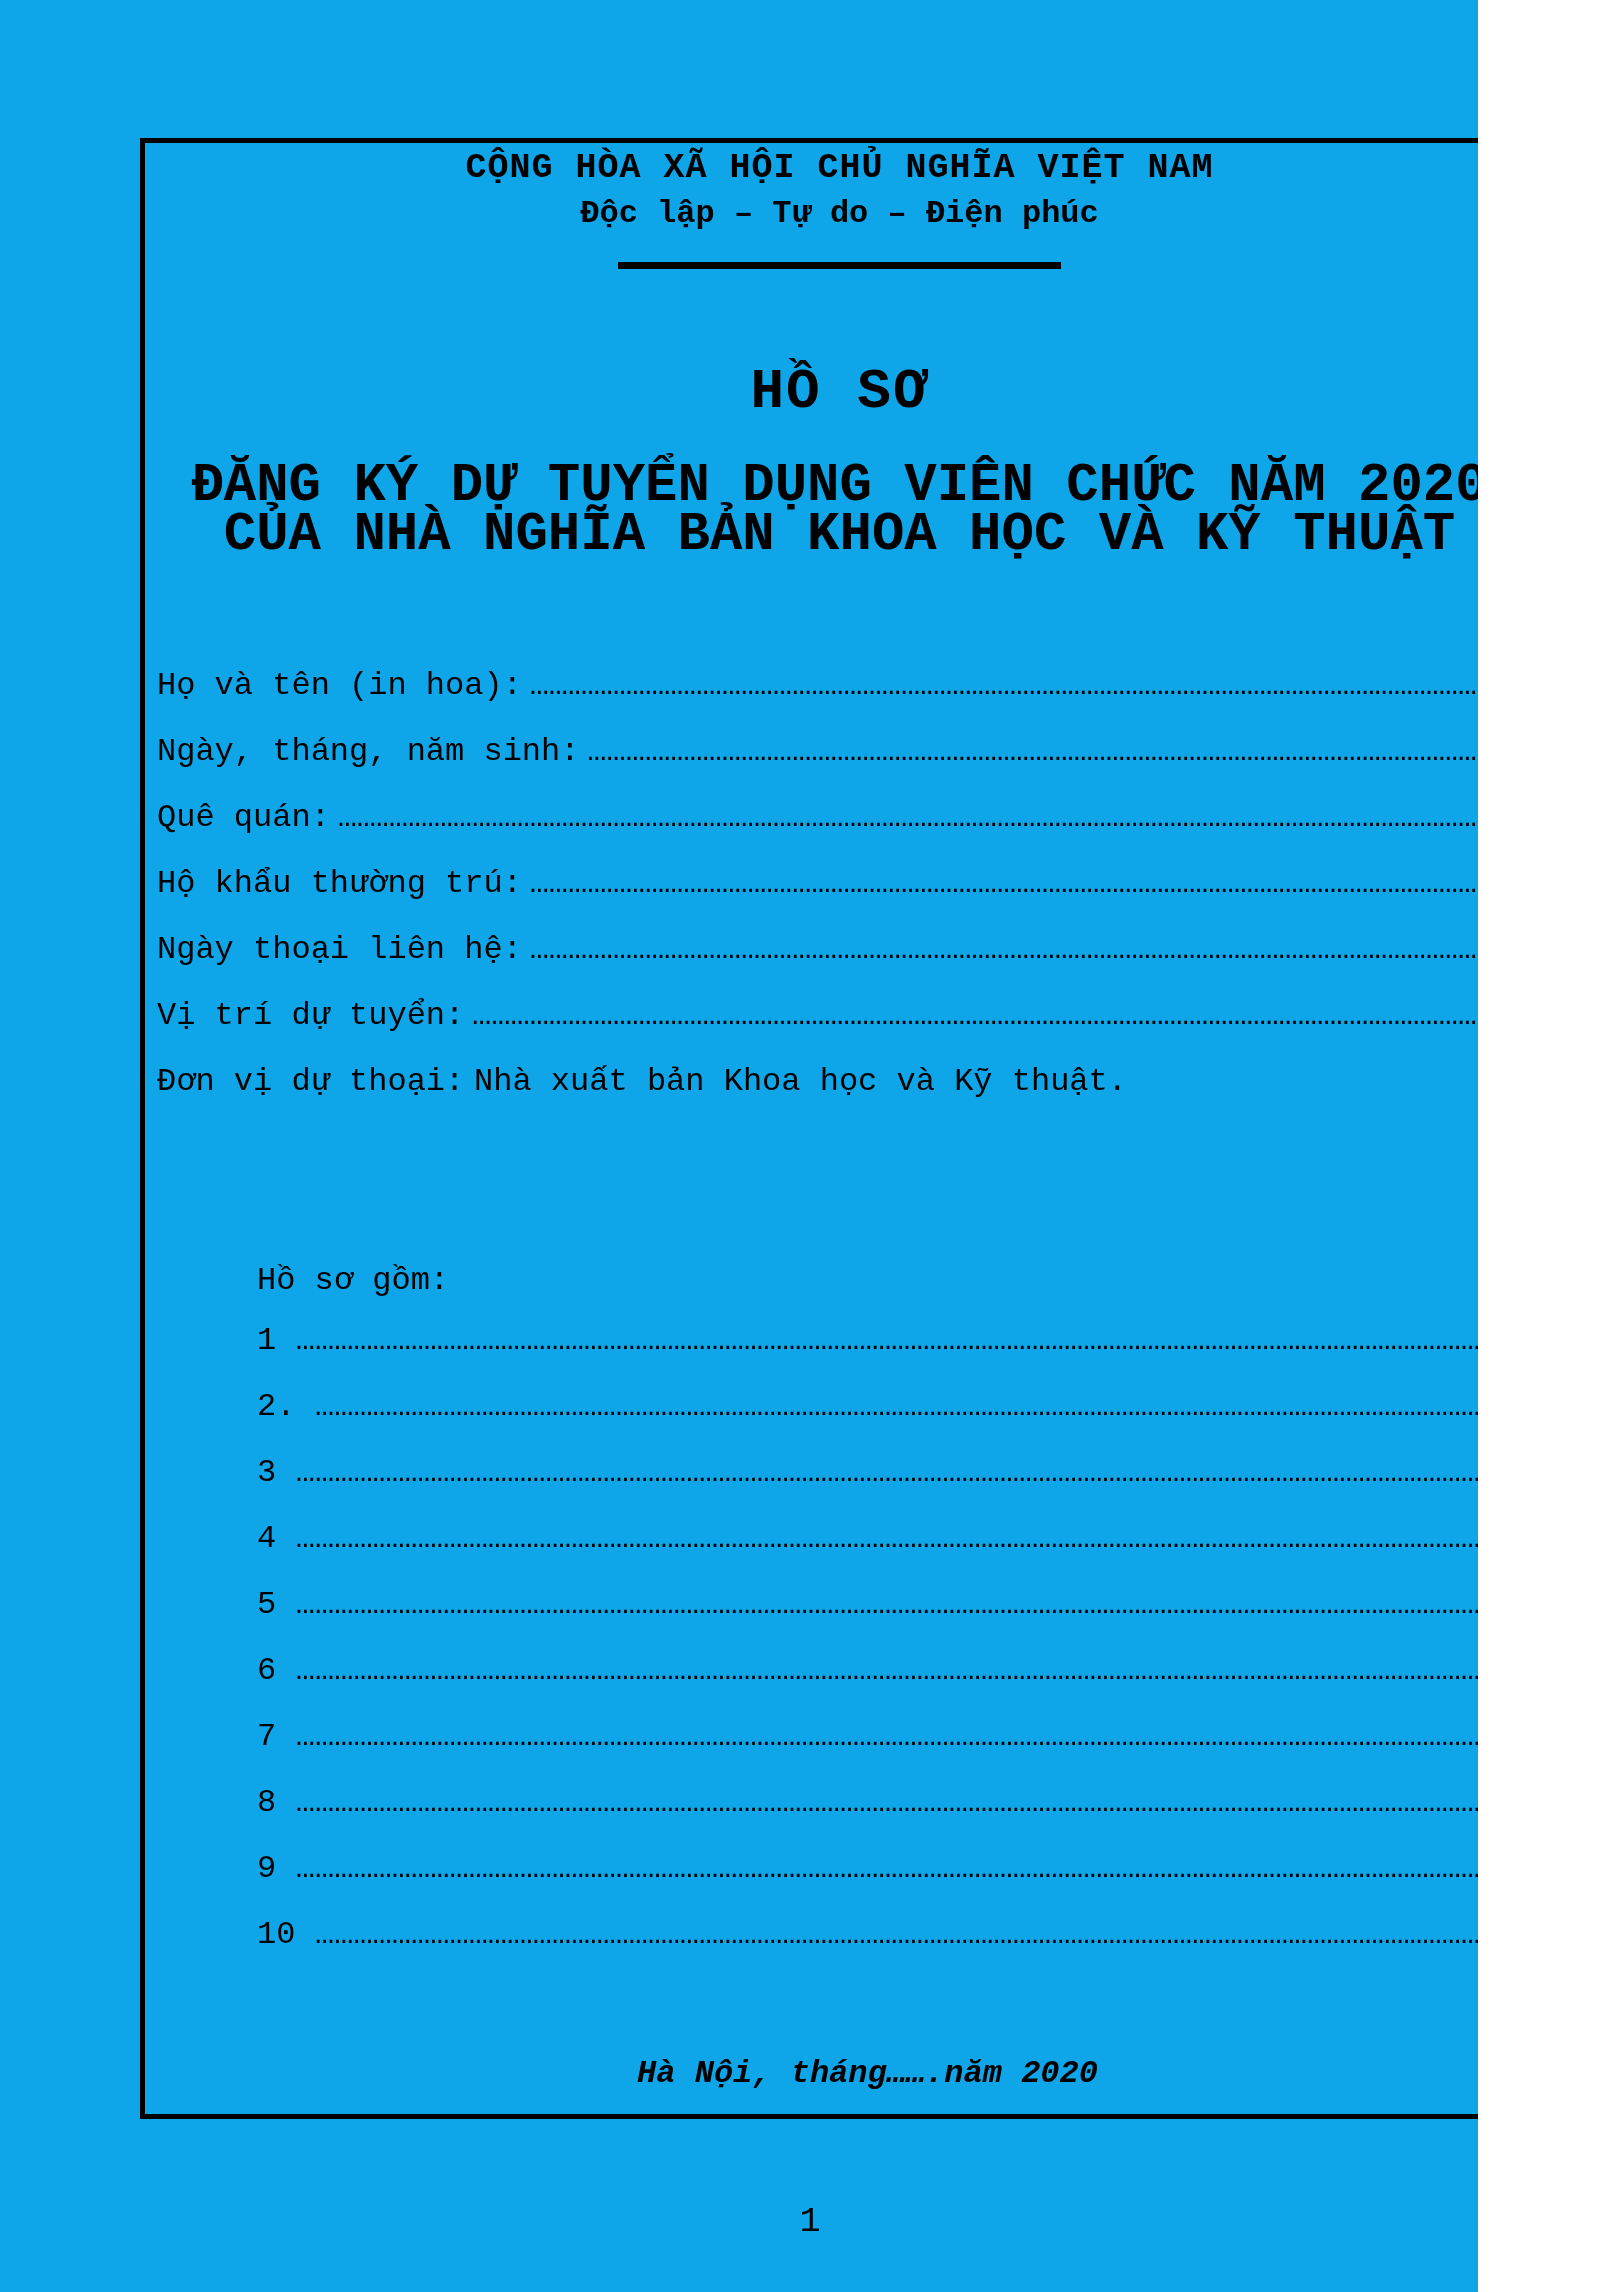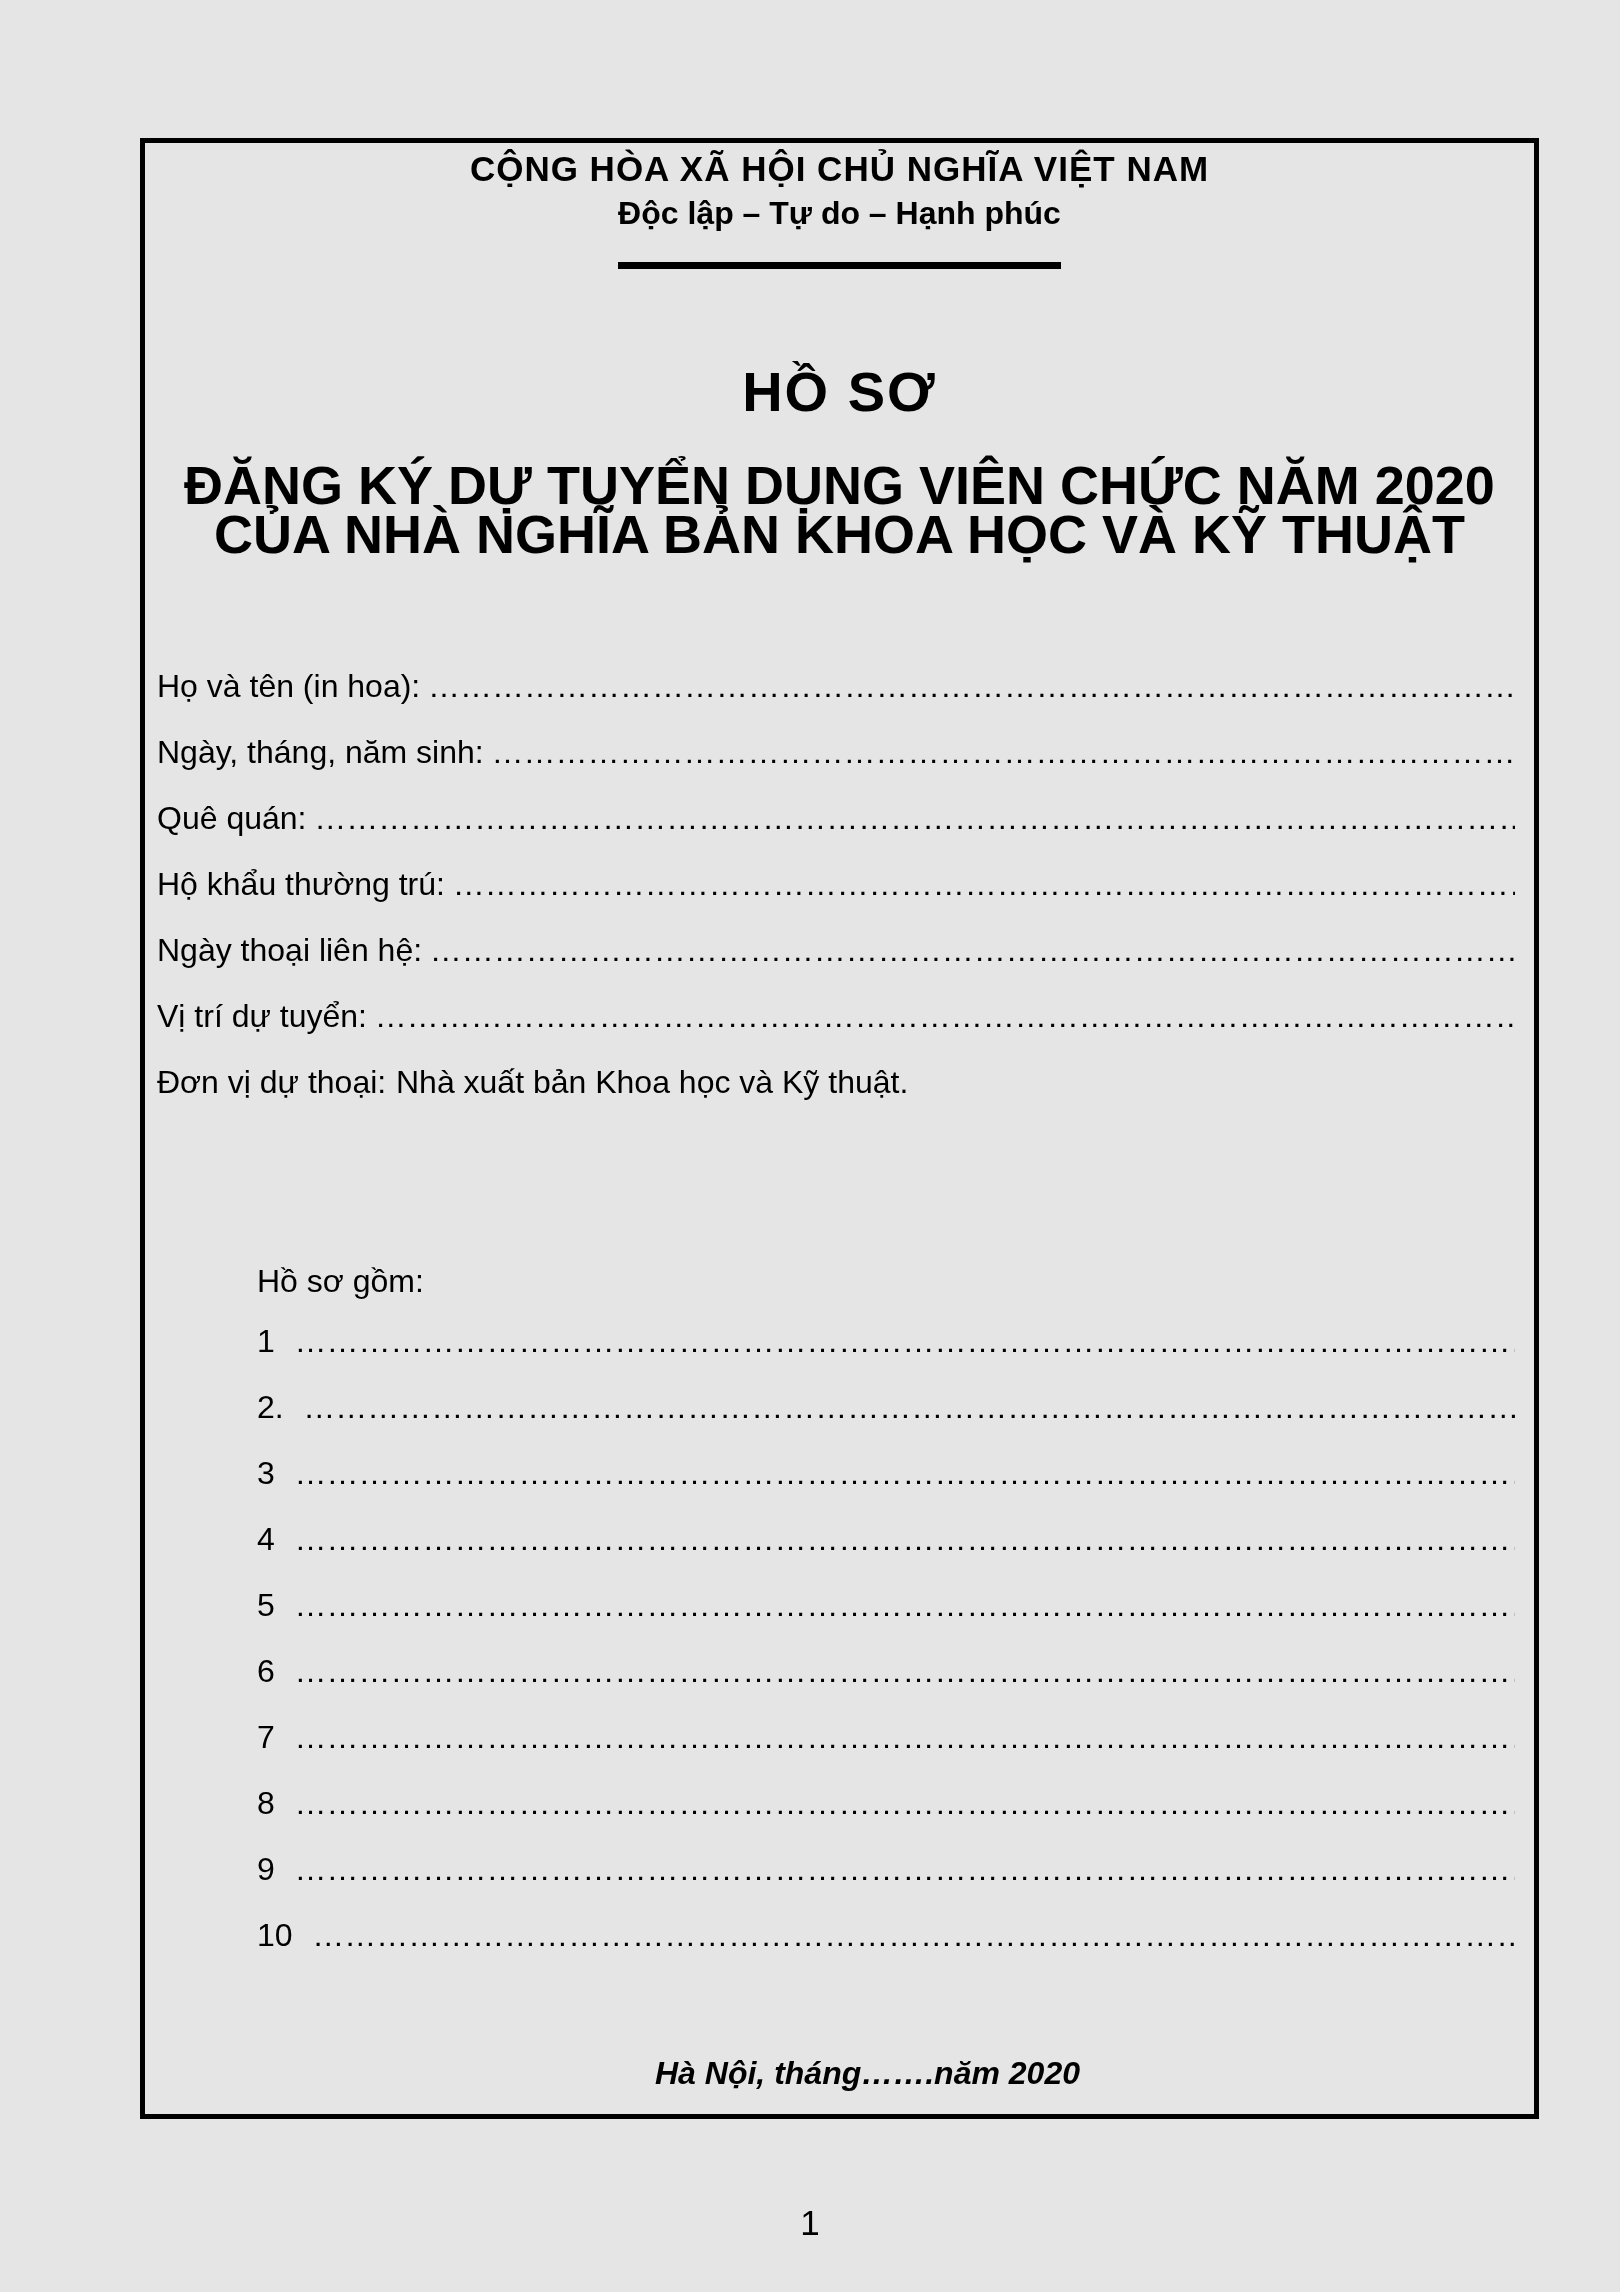--- a/index.html
+++ b/index.html
@@ -2,24 +2,24 @@
 <html><head>
 <meta charset="utf-8">
 <style>
   html, body {
     margin: 0;
     padding: 0;
     background: #ffffff;
   }
   .page {
     position: relative;
-    width: 1620px;
+    width: 1478px;
     height: 2293px;
-    background: #e5e5e5;
-    font-family: Liberation Sans, sans-serif;
+    background: #0ea5e9;
+    font-family: Liberation Mono, monospace;
     color: #000000;
     overflow: hidden;
   }
   .doc-box {
     position: absolute;
     left: 140px;
     top: 138px;
     width: 1399px;
     height: 1981px;
     border: 5.9px solid #000000;
@@ -127,21 +127,21 @@
 </style>
 </head>
 <body>
 
 <div class="page">
 
   <div class="doc-box"></div>
 
   <div class="abs centered nat-title">CỘNG HÒA XÃ HỘI CHỦ NGHĨA VIỆT NAM</div>
 
-  <div class="abs centered motto">Độc lập – Tự do – Hạnh phúc</div>
+  <div class="abs centered motto">Độc lập – Tự do – Điện phúc</div>
 
   <div class="abs motto-divider"></div>
 
   <div class="abs centered doc-title">HỒ SƠ</div>
 
   <div class="abs centered doc-subtitle">
     <div>ĐĂNG KÝ DỰ TUYỂN DỤNG VIÊN CHỨC NĂM 2020</div>
     <div>CỦA NHÀ NGHĨA BẢN KHOA HỌC VÀ KỸ THUẬT</div>
   </div>
 

